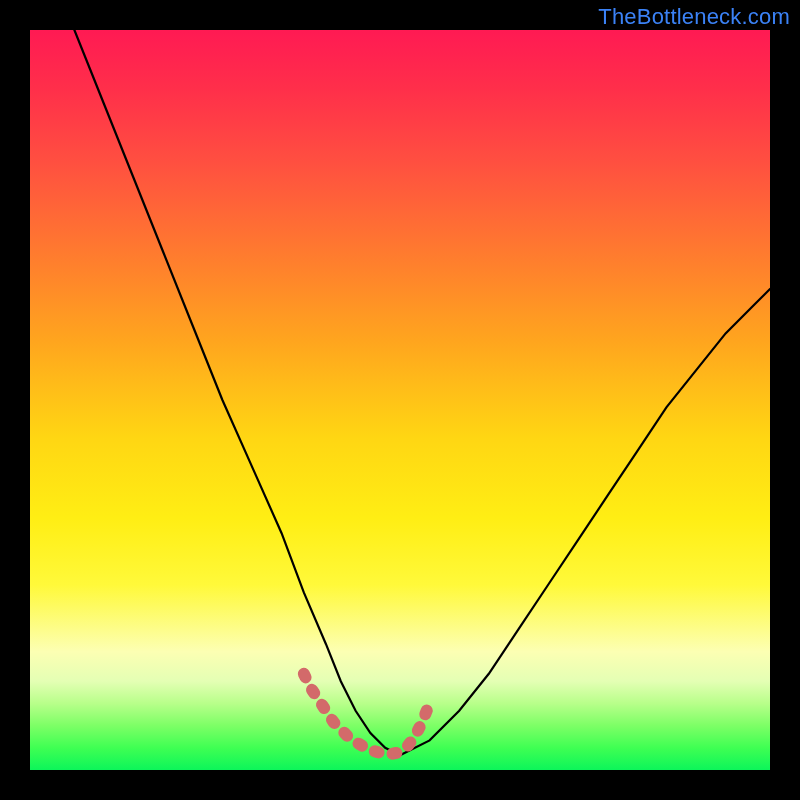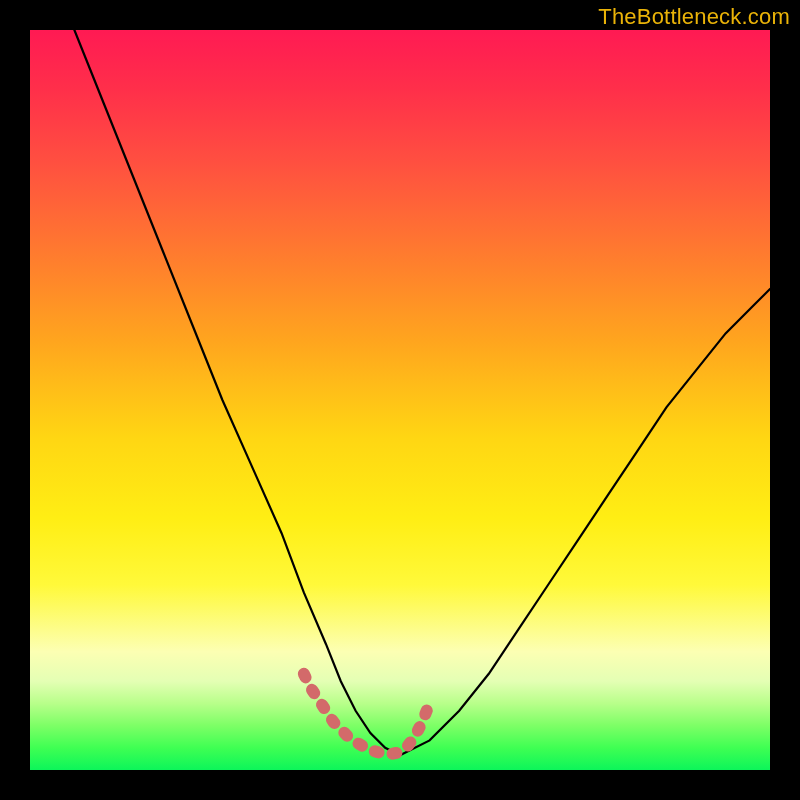--- a/index.html
+++ b/index.html
@@ -41,21 +41,21 @@
       #b8ff8a 91%,
       #7dff66 94%,
       #3fff53 97%,
       #0cf55a 100%
     );
   }
   .watermark {
     position: absolute;
     top: 4px;
     right: 10px;
-    color: #eab308;
+    color: #3b82f6;
     font-size: 22px;
     letter-spacing: 0.2px;
     user-select: none;
   }
   svg.curve {
     position: absolute;
     top: 0;
     left: 0;
     width: 740px;
     height: 740px;

